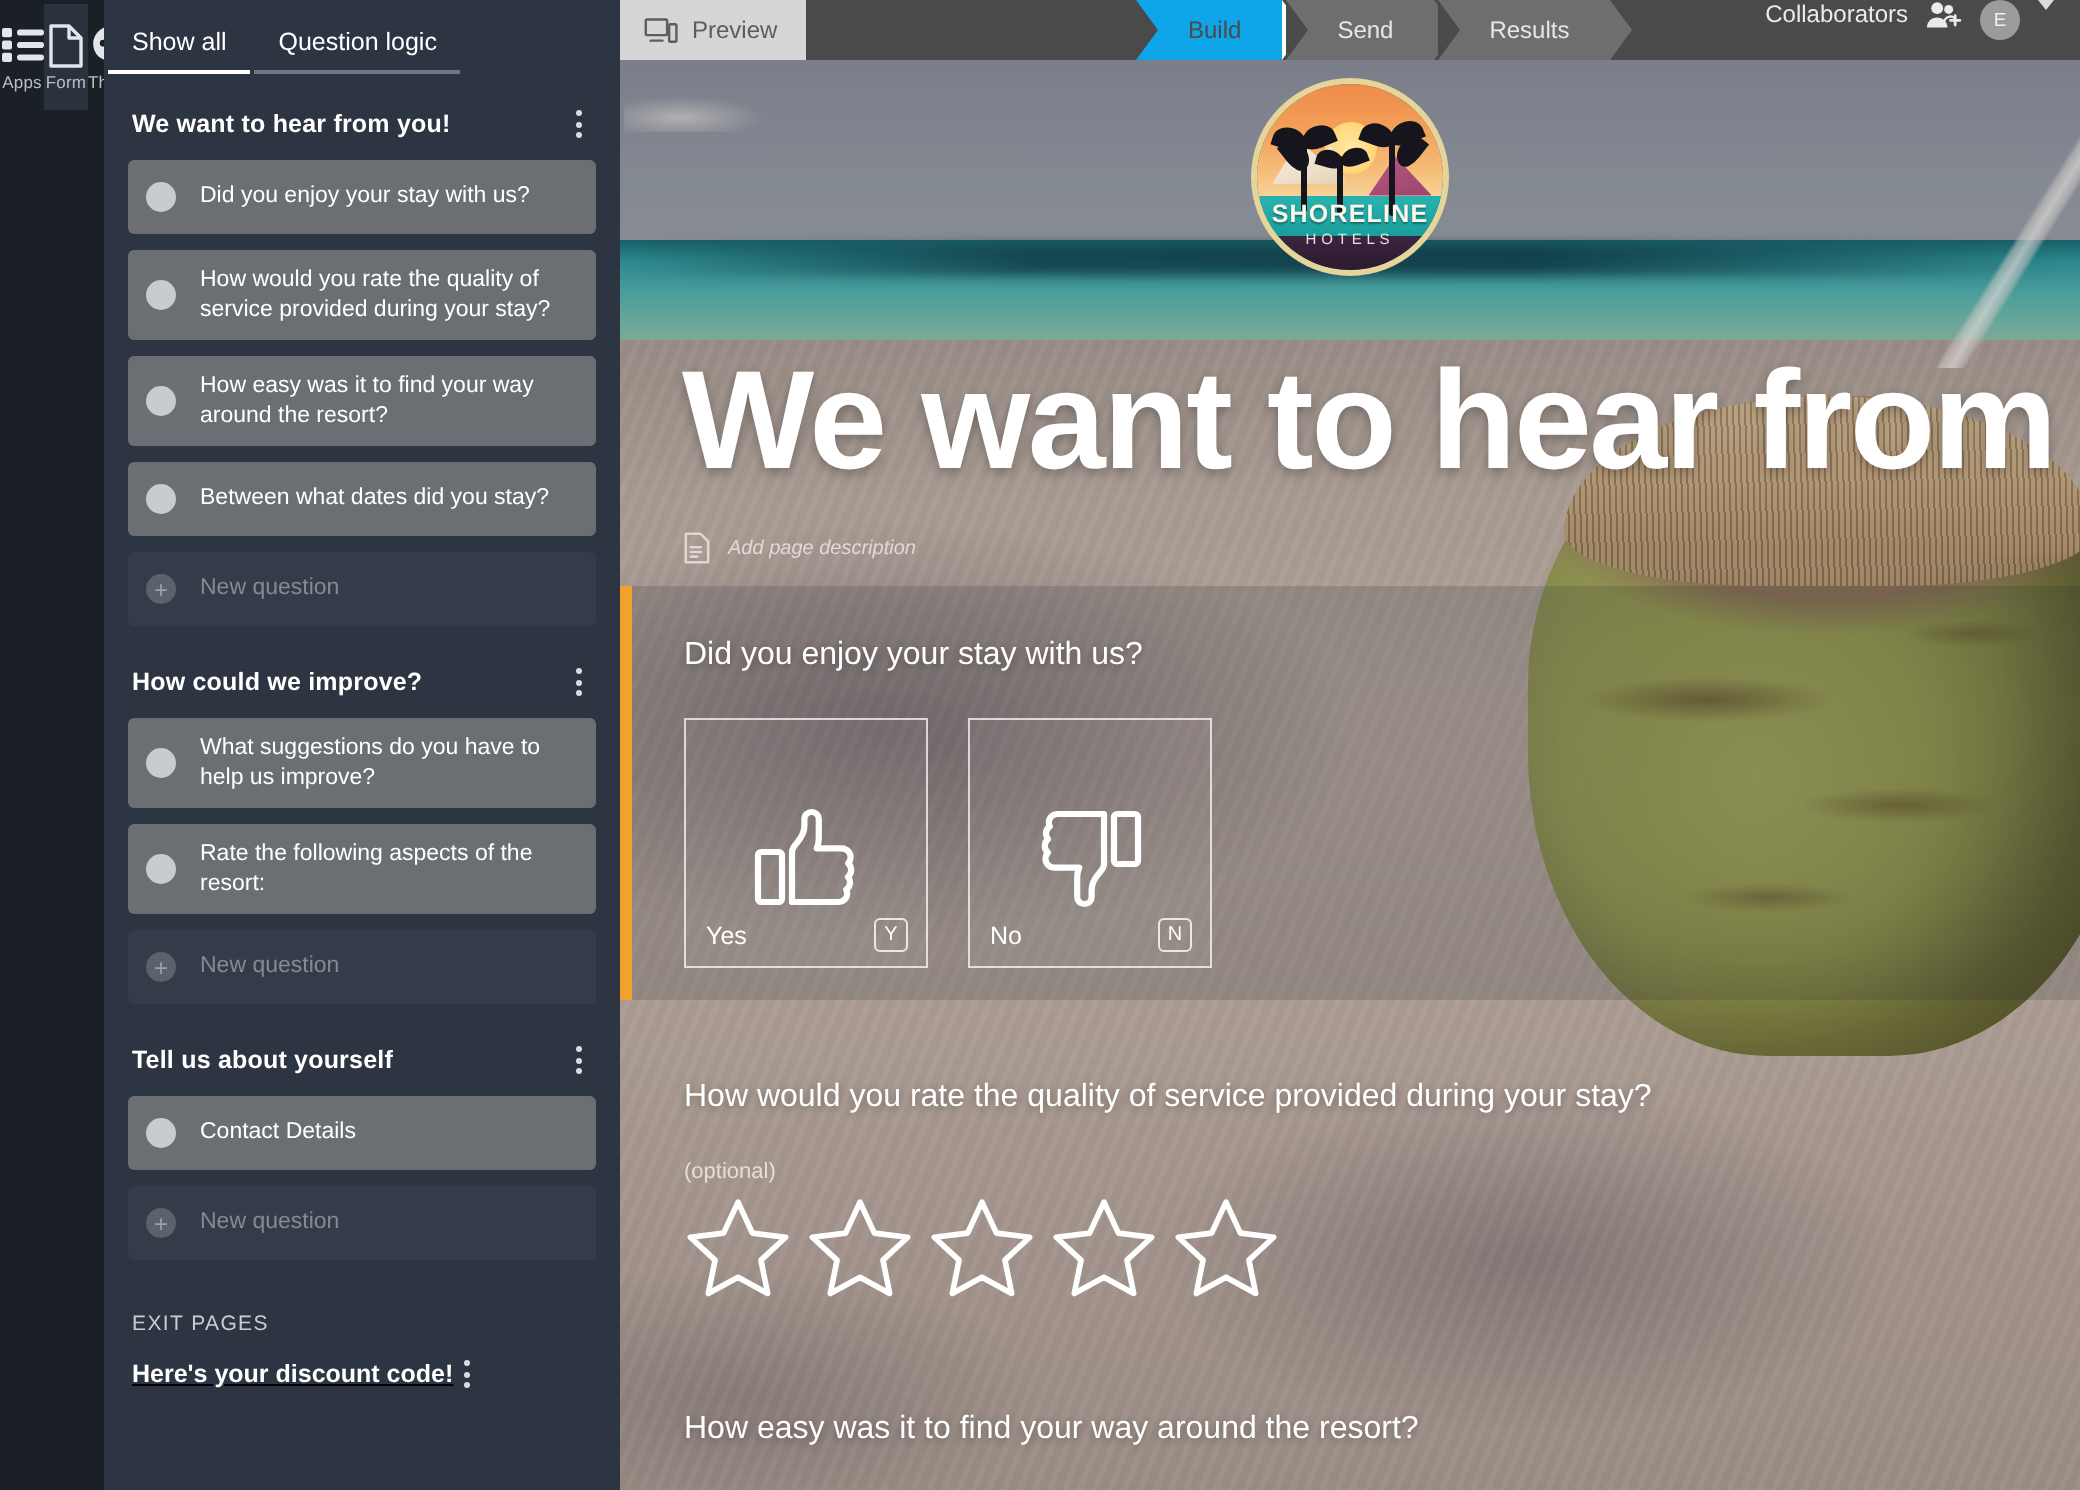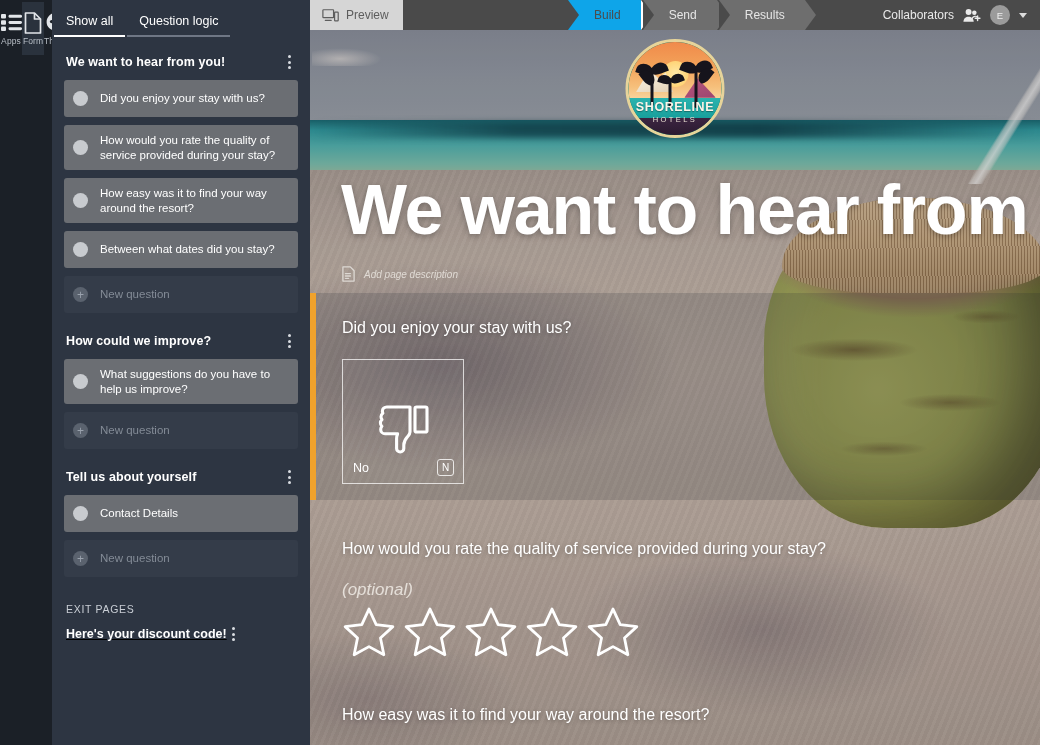--- a/index.html
+++ b/index.html
@@ -161,21 +161,21 @@
   .crumb::after {
     content: ""; position: absolute; right: -11px; top: 0;
     border-top: 15px solid transparent;
     border-bottom: 15px solid transparent;
     border-left: 11px solid #6e6e6e;
     z-index: 1;
   }
   .crumb.active { background: #0ea5e9; color: #4c4c4c; font-weight: normal; }
   .crumb.active::after { border-left-color: #ffffff; }
   .topbar-right {
-    margin-left: auto; display: flex; align-items: center;
+    margin-left: auto; display: flex; align-items: flex-start;
     gap: 9px; padding-right: 13px;
   }
   .collab-text { font-size: 12px; color: #eaeaea; cursor: pointer; }
   .collab-icon { color: #eaeaea; display: flex; align-items: center; cursor: pointer; }
   .avatar {
     width: 20px; height: 20px; border-radius: 50%;
     background: #9b9b9b; color: #efefef;
     font-size: 9.5px; display: flex; align-items: center; justify-content: center;
     cursor: pointer;
   }
@@ -363,23 +363,22 @@
   .keycap {
     position: absolute; right: 9px; bottom: 7px;
     min-width: 17px; height: 17px; padding: 0 3px;
     border: 1px solid rgba(255,255,255,.8);
     border-radius: 3px;
     display: flex; align-items: center; justify-content: center;
     font-size: 10px; color: #ffffff;
   }
 
   .optional {
-    font-size: 17px; color: #ece7e1; opacity: .9;
+    font-size: 11px; color: #ece7e1; opacity: .9;
     margin-top: 22px;
-    font-style: italic;
   }
   .stars { display: flex; gap: 7px; margin-top: 6px; }
   .star { width: 54px; height: 52px; cursor: pointer; }
   .star svg { display: block; }
 </style>
 </head>
 <body>
 
 <div class="app">
 
@@ -506,20 +505,24 @@
           <span class="kebab">
               <i></i>
               <i></i>
               <i></i>
             </span>
         </div>
         <div class="q-card">
           <span class="q-bullet"></span>
           <span class="q-text">What suggestions do you have to help us improve?</span>
         </div>
+        <div class="q-card">
+          <span class="q-bullet"></span>
+          <span class="q-text">Rate the following aspects of the resort:</span>
+        </div>
         <div class="q-card empty">
           <span class="q-bullet">+</span>
           <span class="q-text">New question</span>
         </div>
       </div>
 
       <div>
         <div class="sec-head">
           <span class="sec-title">Tell us about yourself</span>
           <span class="kebab">
@@ -610,20 +613,30 @@
             <path d="M.9.9h7.4L12.1 4.7V15.1H.9z" stroke-linejoin="round"></path>
             <path d="M3.4 7.6h5M3.4 10h5M3.4 12.3h3.2" stroke-linecap="round"></path>
           </svg>
         </span>
         <span class="pd-text">Add page description</span>
       </div>
 
       <div class="q-block" style="top:289px;">
         <div class="q-title">Did you enjoy your stay with us?</div>
         <div class="choices">
+          <div class="choice">
+            <span class="thumb">
+              <svg width="52" height="50" viewBox="0 0 52 50" fill="none" stroke="#ffffff" stroke-width="3.1" stroke-linejoin="round">
+                <rect x="2" y="22" width="12" height="25" rx="1.6"></rect>
+                <path d="M19 47V22c0-2 1.4-3.4 2.6-4.8 1.8-2.1 3.6-4.4 3.6-8.2V5.5c0-2 1.6-3.5 3.6-3.5s3.6 1.6 3.6 3.5v9.9c0 1.6-.4 3.3-1 4.8h12.5c2.4 0 4.4 2 4.4 4.4 0 1.2-.5 2.3-1.2 3.1.9.8 1.5 2 1.5 3.3 0 1.4-.6 2.6-1.6 3.4.6.8 1 1.7 1 2.8 0 1.5-.7 2.8-1.9 3.6.3.6.5 1.3.5 2 0 2.4-2 4.2-4.4 4.2H19z"></path>
+              </svg>
+            </span>
+            <span class="c-label">Yes</span>
+            <span class="keycap">Y</span>
+          </div>
           <div class="choice">
             <span class="thumb">
               <svg width="52" height="50" viewBox="0 0 52 50" fill="none" stroke="#ffffff" stroke-width="3.1" stroke-linejoin="round">
                 <rect x="38" y="3" width="12" height="25" rx="1.6"></rect>
                 <path d="M33 3v25c0 2-1.4 3.4-2.6 4.8-1.8 2.1-3.6 4.4-3.6 8.2v3.5c0 2-1.6 3.5-3.6 3.5s-3.6-1.6-3.6-3.5v-9.9c0-1.6.4-3.3 1-4.8H8.1C5.7 29.8 3.7 27.8 3.7 25.4c0-1.2.5-2.3 1.2-3.1-.9-.8-1.5-2-1.5-3.3 0-1.4.6-2.6 1.6-3.4-.6-.8-1-1.7-1-2.8 0-1.5.7-2.8 1.9-3.6-.3-.6-.5-1.3-.5-2 0-2.4 2-4.2 4.4-4.2H33z"></path>
               </svg>
             </span>
             <span class="c-label">No</span>
             <span class="keycap">N</span>
           </div>

